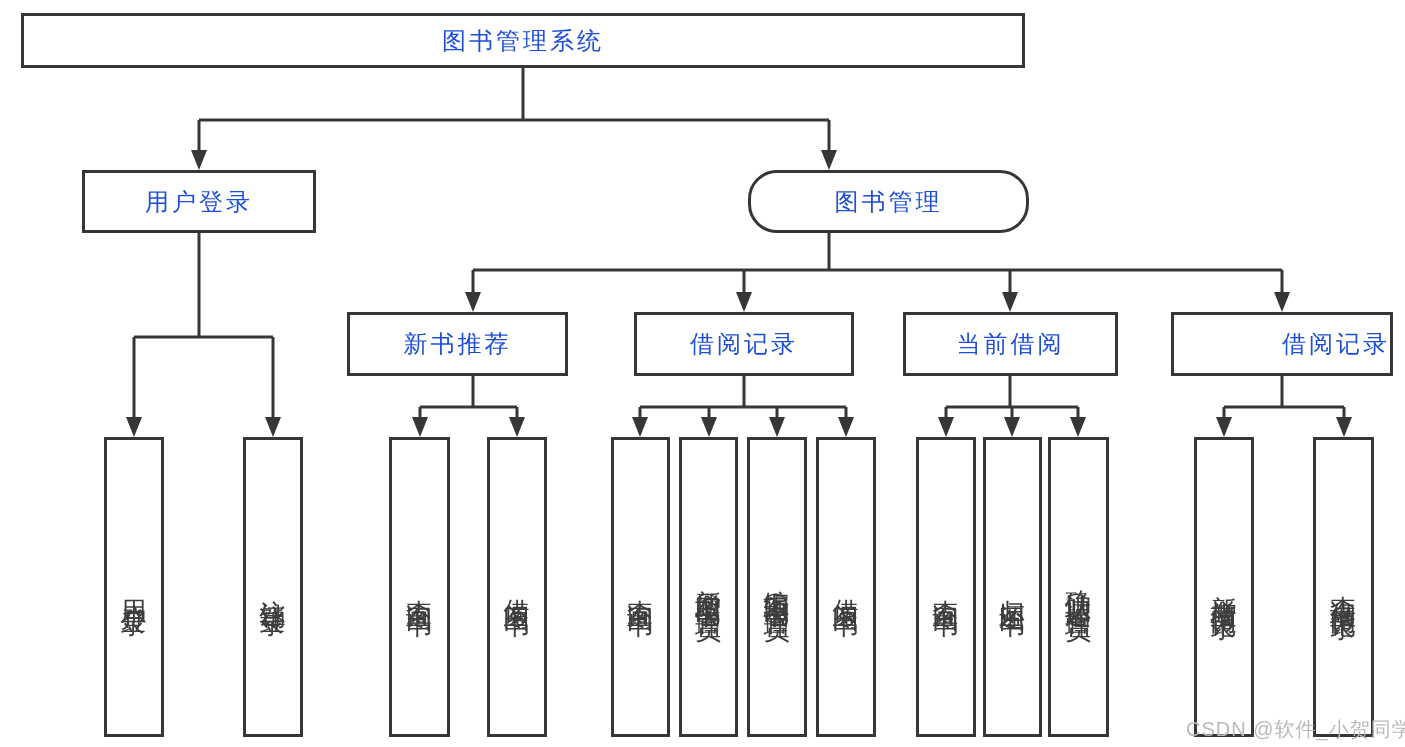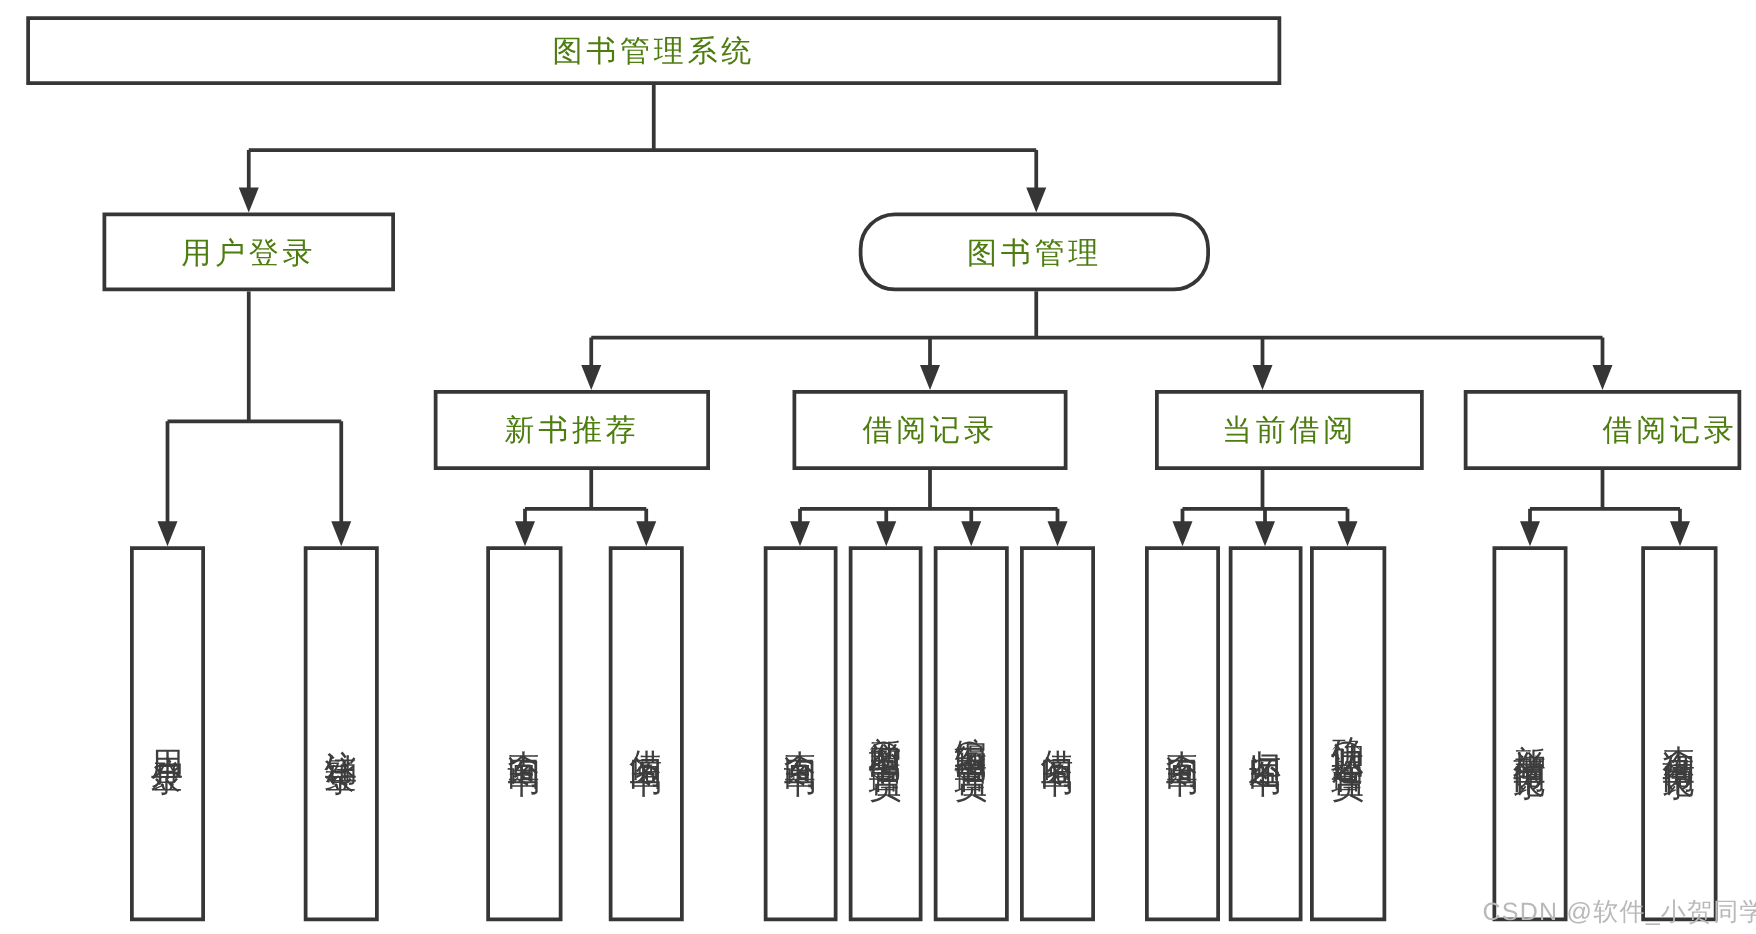--- a/index.html
+++ b/index.html
@@ -23,37 +23,37 @@
     border: 3px solid #363636;
     background: #ffffff;
     display: flex;
     align-items: center;
     justify-content: center;
     z-index: 1;
   }
   .node .hlabel {
     font-size: 24px;
     letter-spacing: 3px;
-    color: #4d7c0f;
+    color: #1d4ed8;
     white-space: nowrap;
   }
   .node .vlabel {
     writing-mode: vertical-rl;
     font-size: 26px;
     letter-spacing: 4px;
     color: #3d3d3d;
     line-height: 1;
   }
   
   .n-root            { left: 21px;   top: 13px;  width: 1004px; height: 55px; }
   .n-user-login      { left: 82px;   top: 170px; width: 234px;  height: 63px; }
-  .n-book-mgmt       { left: 687px;  top: 170px; width: 281px;  height: 63px; border-radius: 29px; }
+  .n-book-mgmt       { left: 748px;  top: 170px; width: 281px;  height: 63px; border-radius: 29px; }
   .n-new-books       { left: 347px;  top: 312px; width: 221px;  height: 64px; }
   .n-book-borrow     { left: 634px;  top: 312px; width: 220px;  height: 64px; }
-  .n-current-borrow  { left: 903px;  top: 312px; width: 215px;  height: 64px; margin-left: 21px; }
+  .n-current-borrow  { left: 903px;  top: 312px; width: 215px;  height: 64px; }
   .n-borrow-records  { left: 1171px; top: 312px; width: 222px;  height: 64px; justify-content: flex-end; }
   
   .leaf { top: 437px; height: 300px; }
   .l-ul1 { left: 104px;  width: 60px; }
   .l-ul2 { left: 243px;  width: 60px; }
   .l-nb1 { left: 389px;  width: 61px; }
   .l-nb2 { left: 487px;  width: 60px; }
   .l-bb1 { left: 611px;  width: 59px; }
   .l-bb2 { left: 679px;  width: 59px; }
   .l-bb3 { left: 747px;  width: 60px; }

